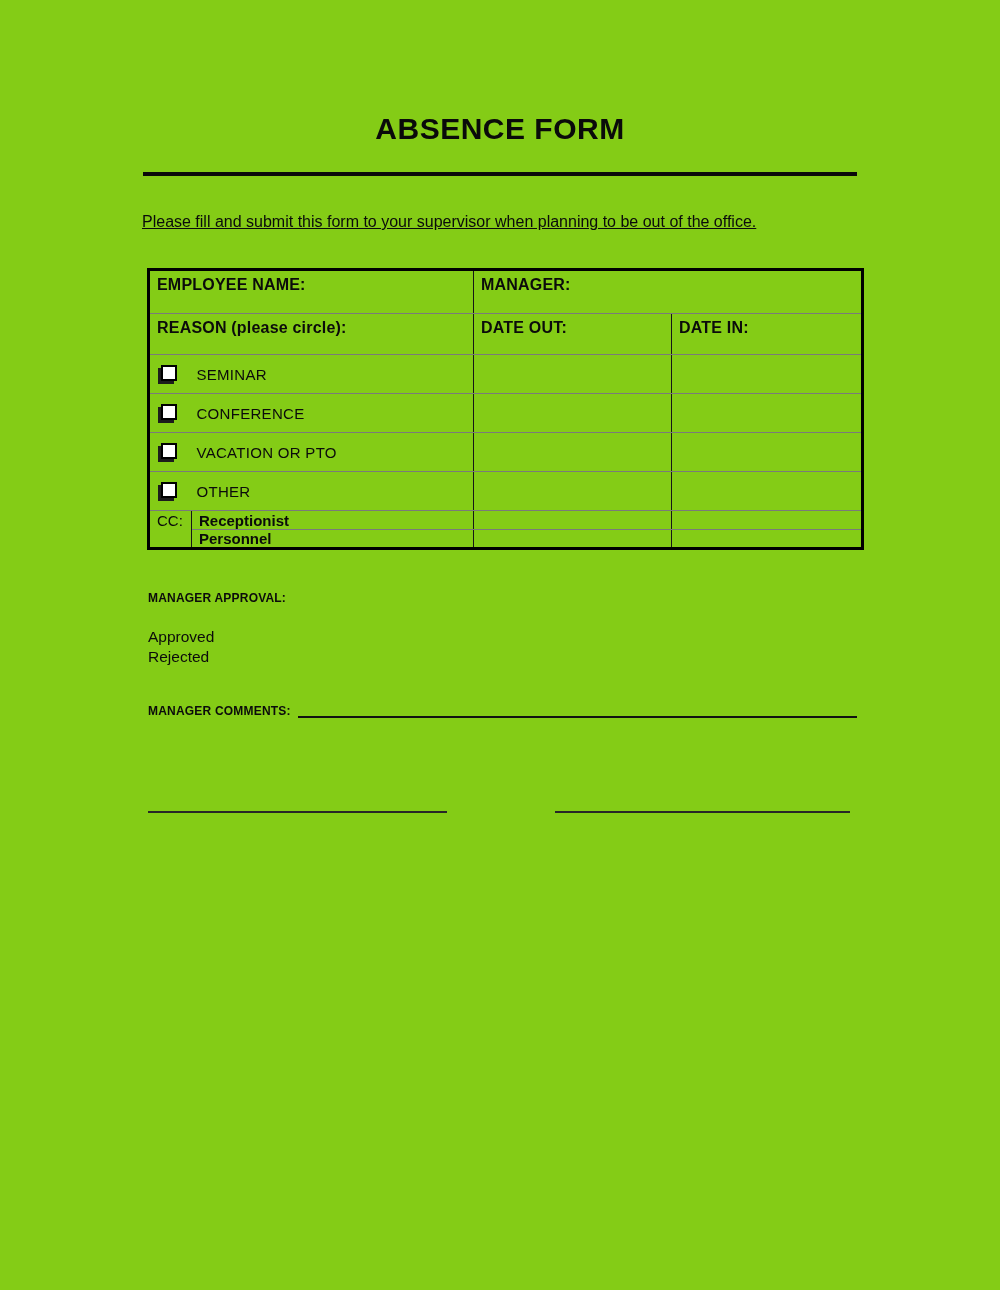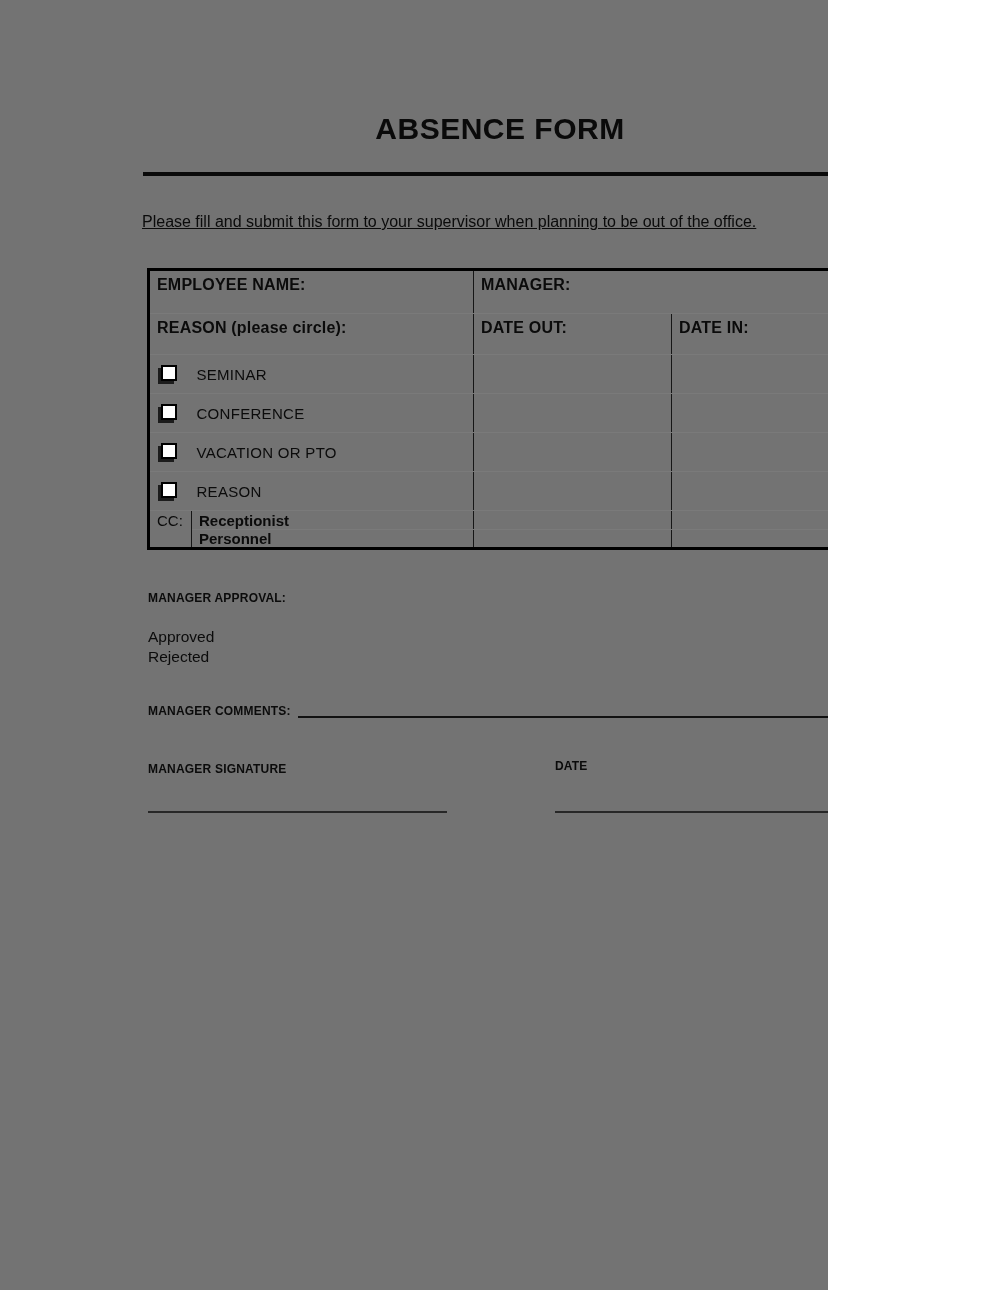--- a/index.html
+++ b/index.html
@@ -1,20 +1,20 @@
 <!DOCTYPE html>
 <html><head>
 <meta charset="utf-8">
 <style>
   html, body { margin: 0; padding: 0; background: #ffffff; }
   #page {
     position: relative;
-    width: 828px;
+    width: 1000px;
     height: 1290px;
-    background: #737373;
+    background: #84cc16;
     font-family: "Liberation Sans", "DejaVu Sans", sans-serif;
     color: #0b0b0b;
     overflow: hidden;
   }
   .abs { position: absolute; }
 
   #form-title {
     left: 143px; top: 112px; width: 714px;
     text-align: center;
     font-size: 30px; font-weight: bold;
@@ -174,21 +174,21 @@
           <span class="cbx"></span>
           <span>VACATION OR PTO</span>
         </td>
         <td></td>
         <td></td>
       </tr>
 
       <tr style="height:39px">
         <td colspan="2" class="r-cell">
           <span class="cbx"></span>
-          <span>REASON</span>
+          <span>OTHER</span>
         </td>
         <td></td>
         <td></td>
       </tr>
 
       <tr style="height:19px">
         <td rowspan="2" class="cc-cell">
           <span>CC:</span>
         </td>
         <td class="cc-item">
@@ -214,21 +214,17 @@
   <div class="abs" id="approval-options">
     <div>Approved</div>
     <div>Rejected</div>
   </div>
 
   <div class="abs" id="comments-row">
     <span class="section-heading">MANAGER COMMENTS:</span>
     <span id="comments-line"></span>
   </div>
 
-  <div class="abs" id="signature-labels">
-    <span class="section-heading">MANAGER SIGNATURE</span>
-    <span class="section-heading" id="date-label">DATE</span>
-  </div>
 
   <div class="abs" id="signature-line"></div>
   <div class="abs" id="date-line"></div>
 
 </div>
 
 </body></html>

